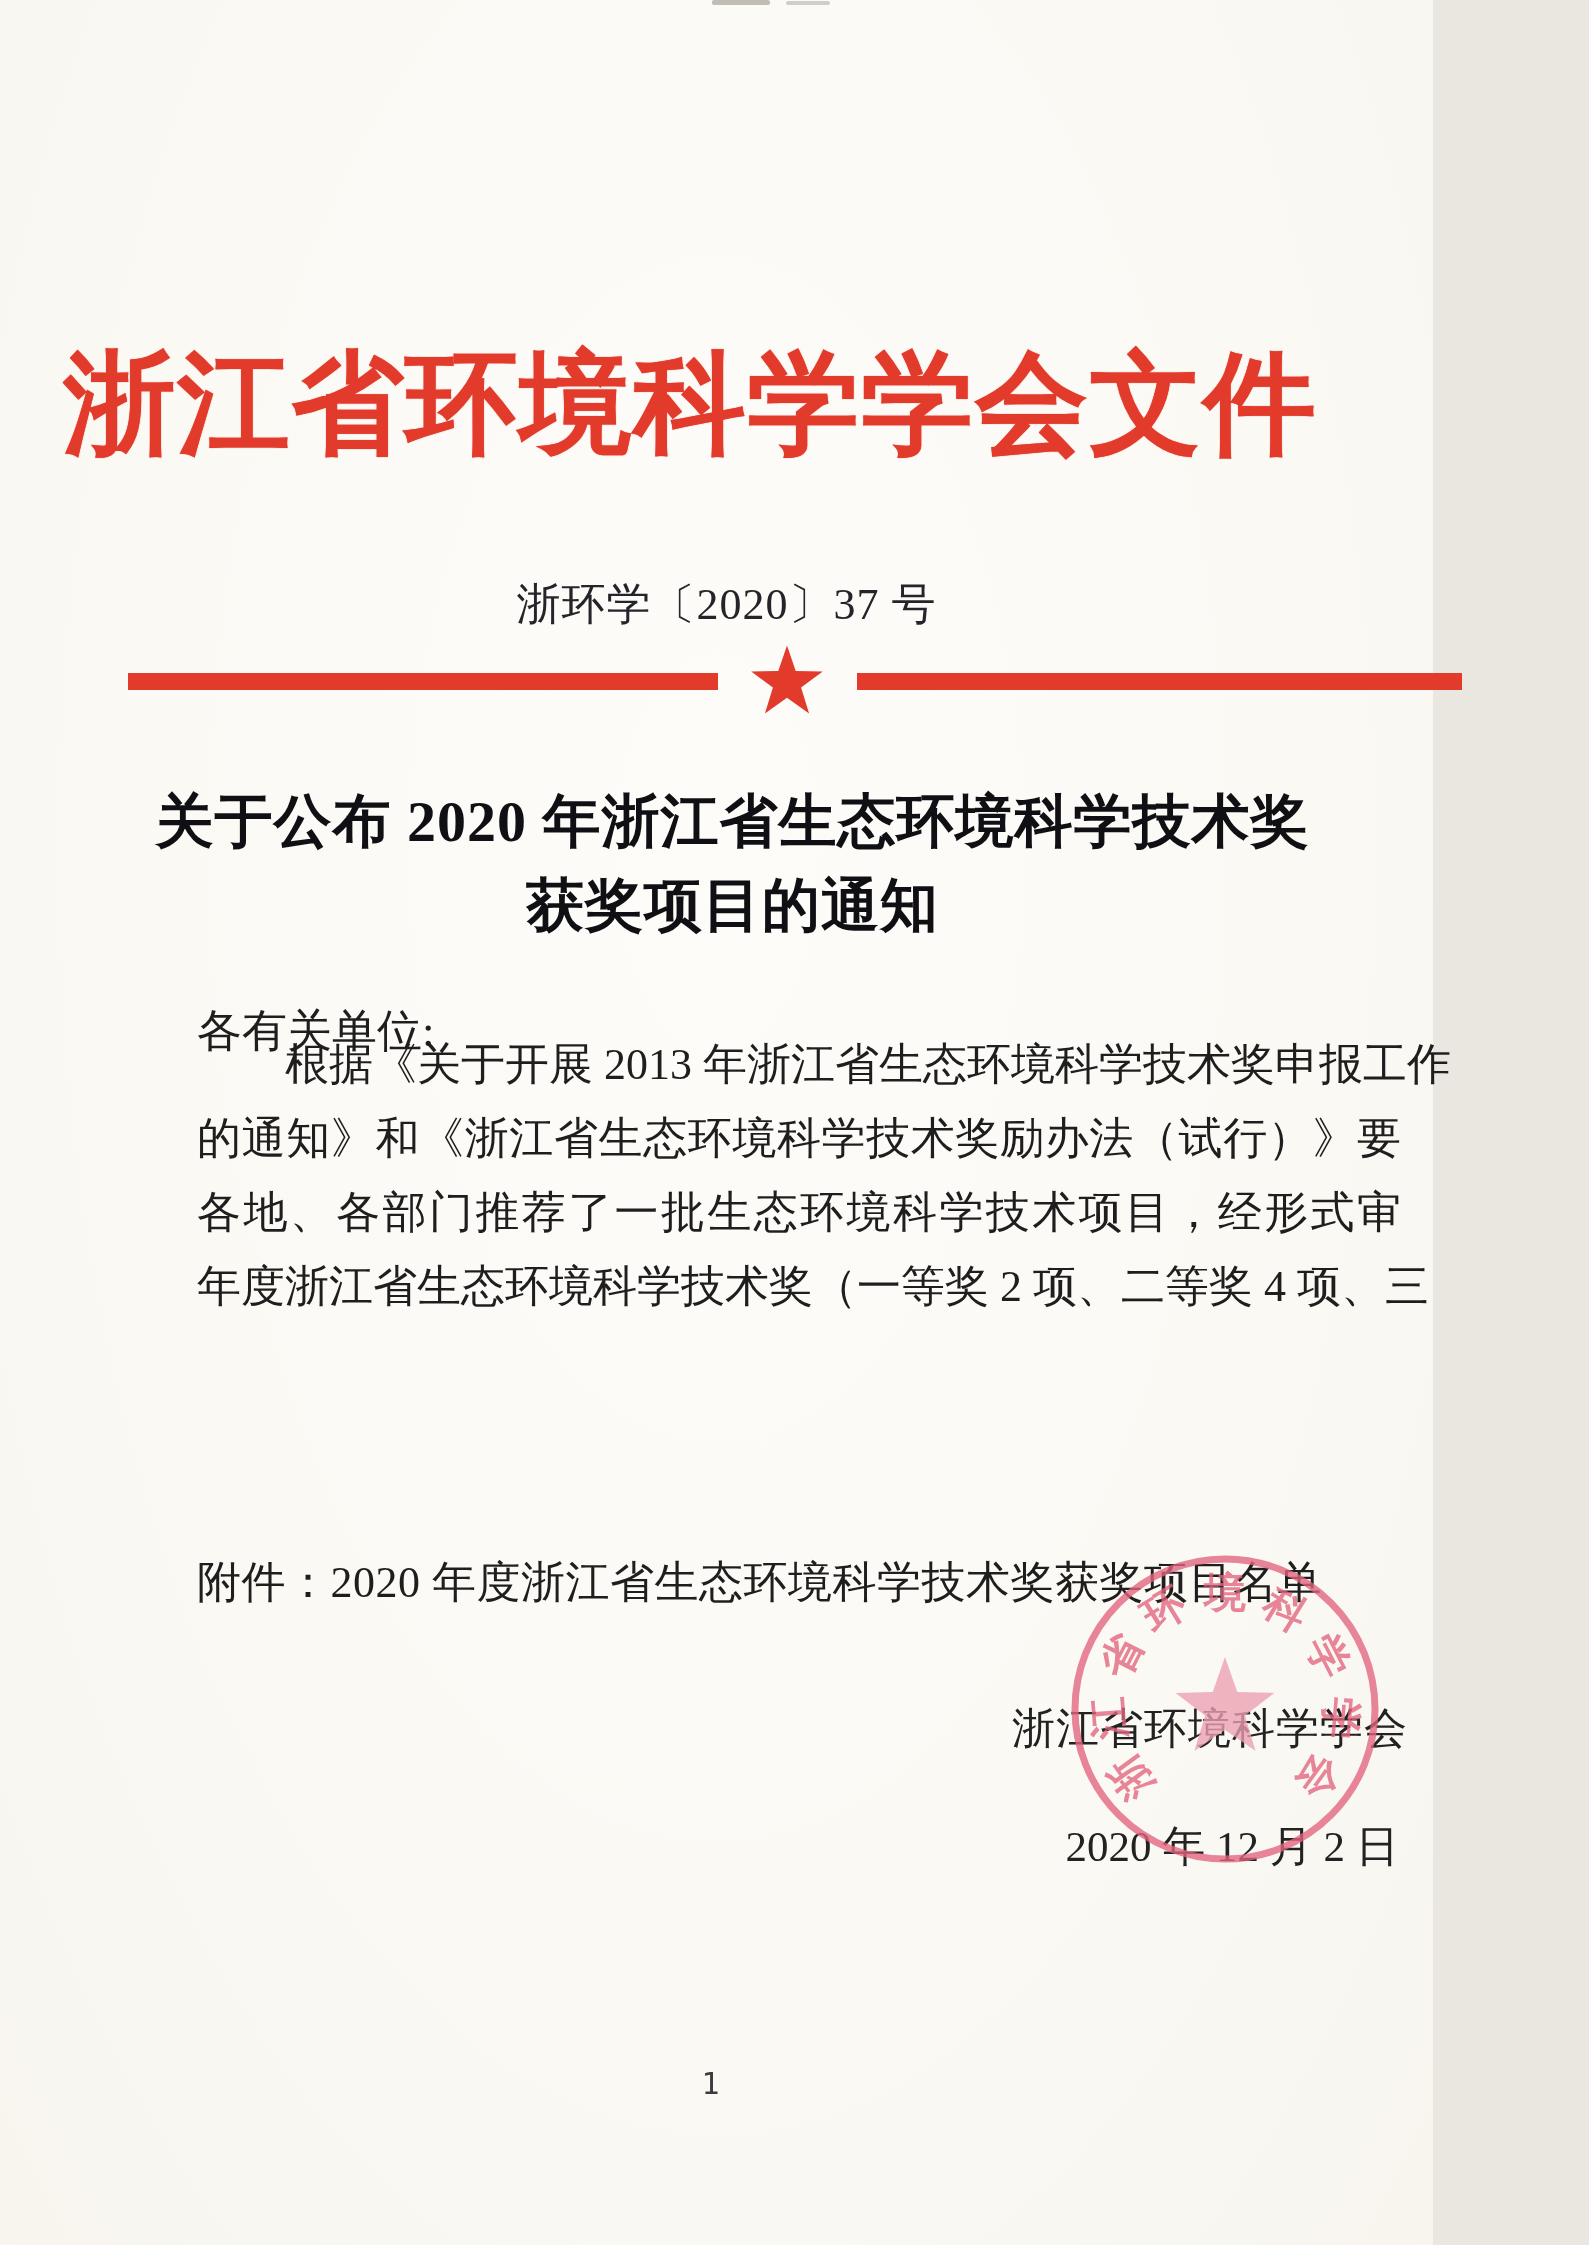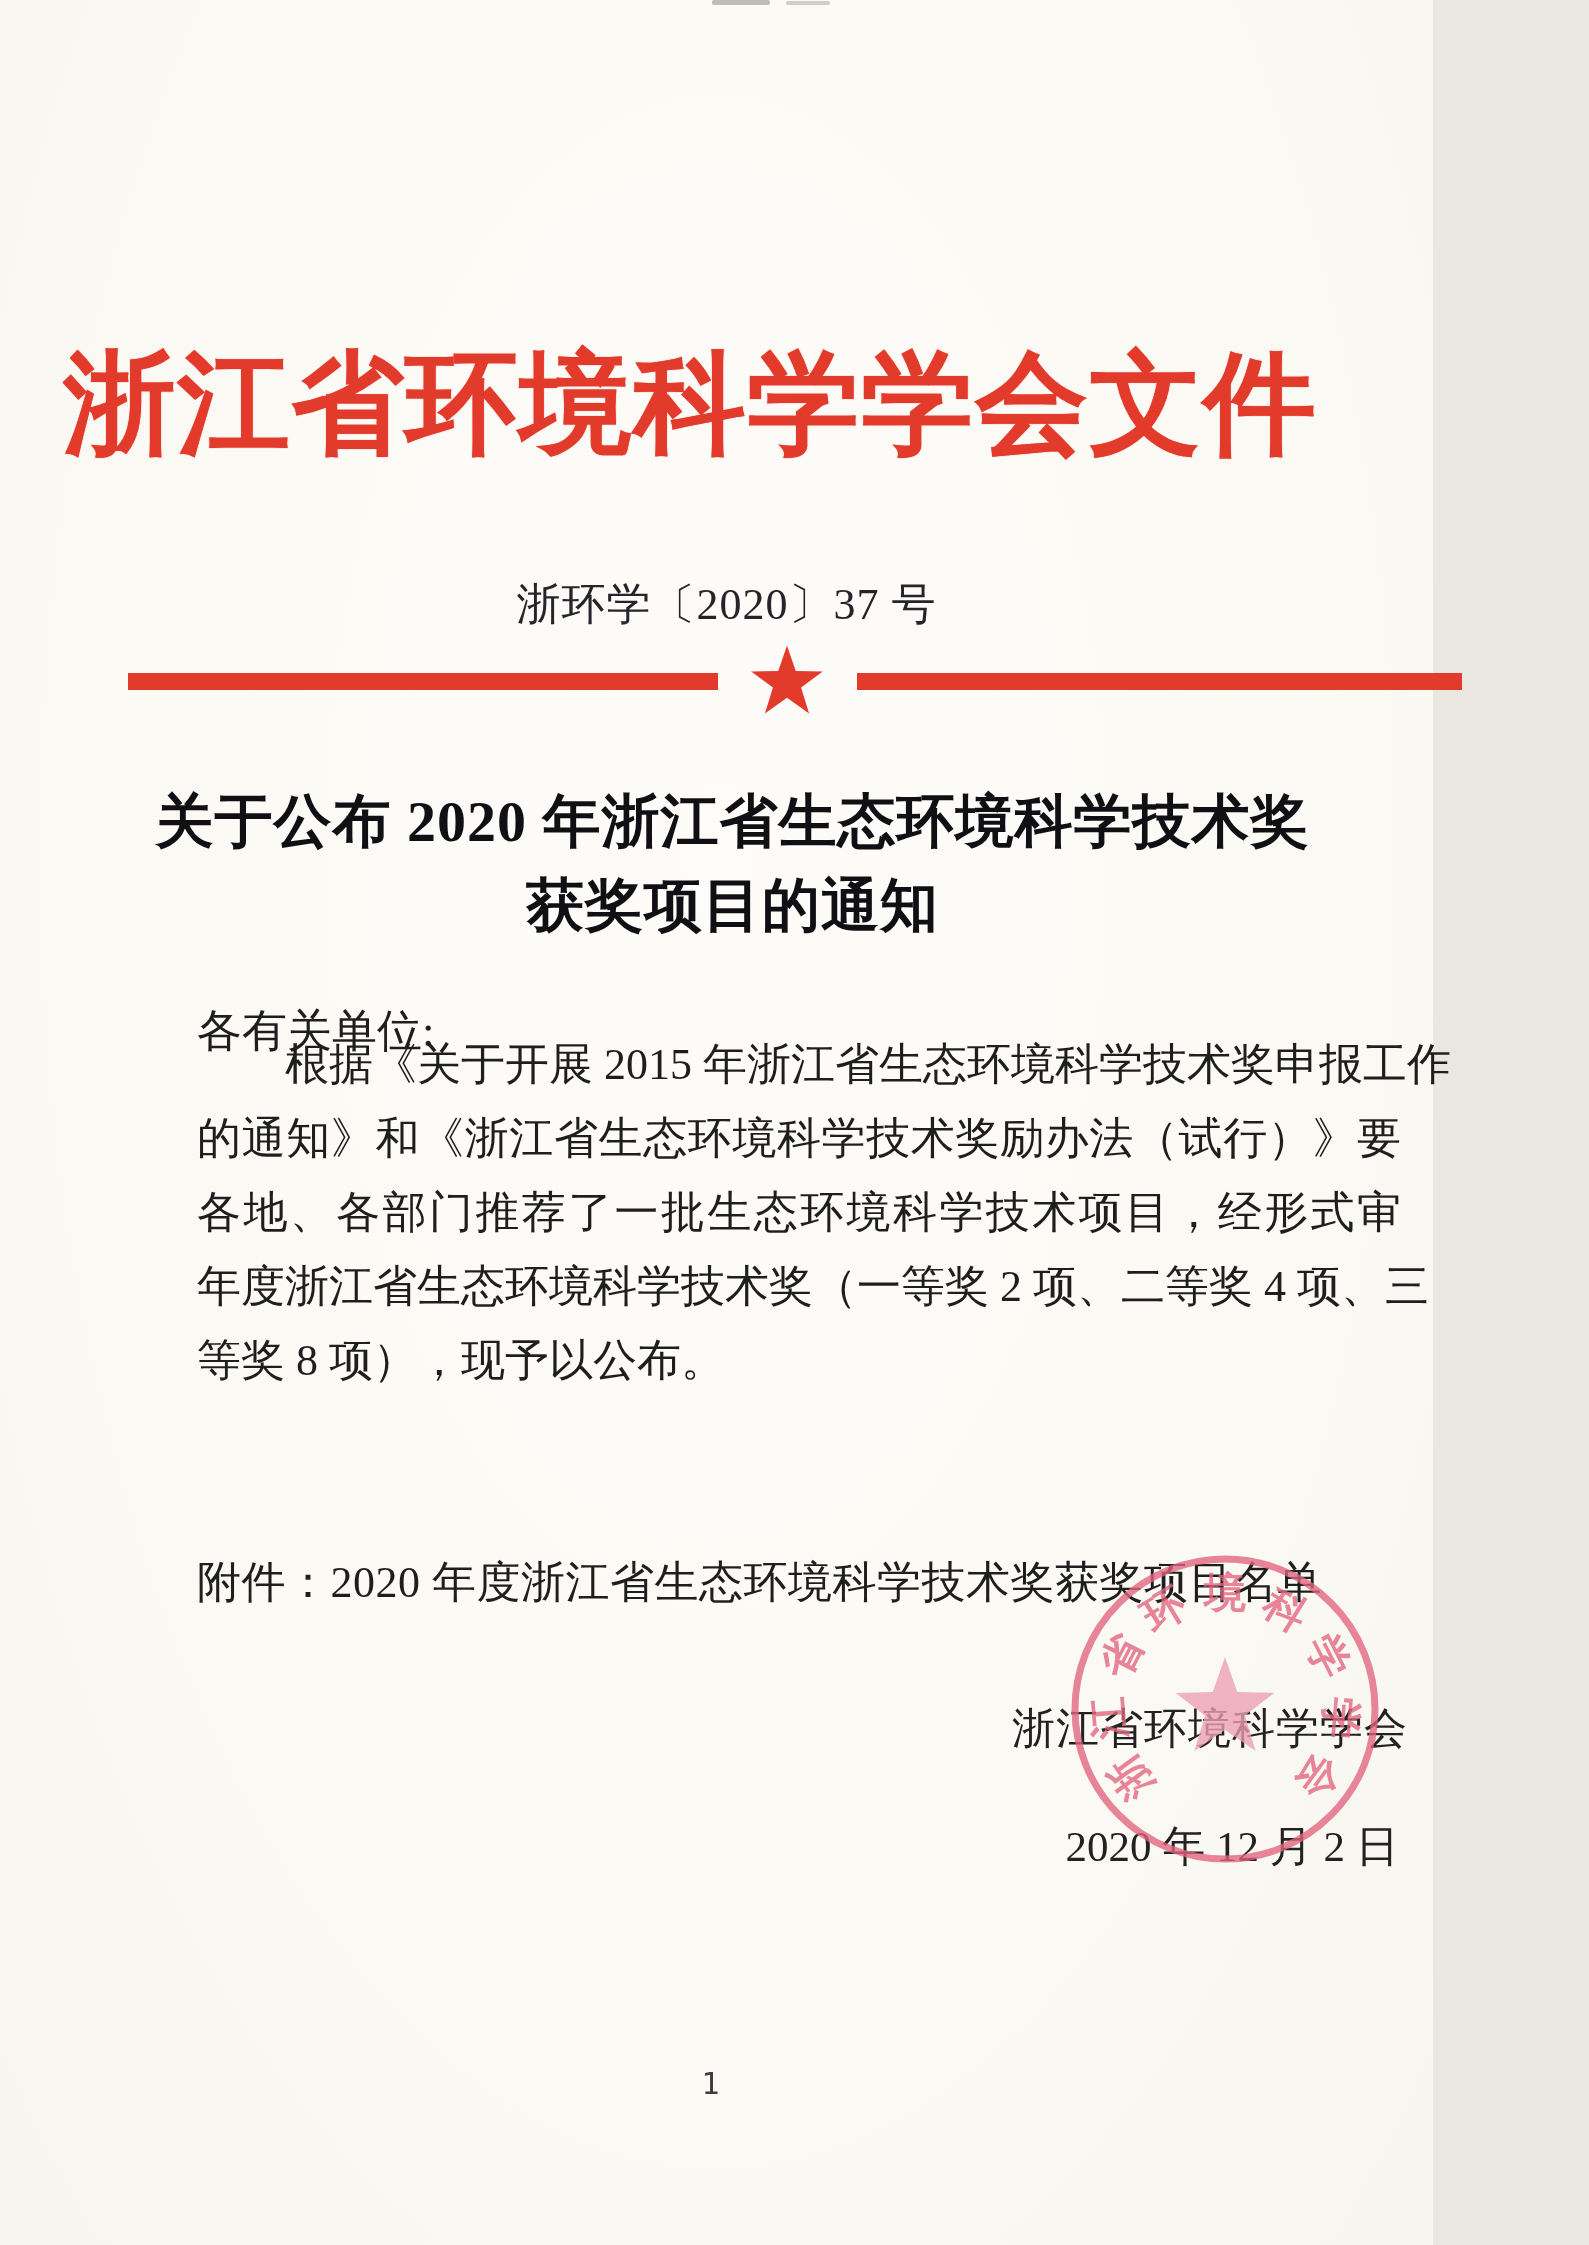--- a/index.html
+++ b/index.html
@@ -109,25 +109,24 @@
   </div>
 
   <div class="doc-title">
     <div>关于公布 2020 年浙江省生态环境科学技术奖</div>
     <div>获奖项目的通知</div>
   </div>
 
   <div class="salutation">各有关单位:</div>
 
   <div class="paragraph">
-    <div class="pline indent">根据《关于开展 2015 年浙江省生态环境科学技术奖申报工作</div>
+    <div class="pline indent">根据《关于开展 2013 年浙江省生态环境科学技术奖申报工作</div>
     <div class="pline fill">的通知》和《浙江省生态环境科学技术奖励办法（试行）》要求，</div>
     <div class="pline fill">各地、各部门推荐了一批生态环境科学技术项目，经形式审查、</div>
     <div class="pline">年度浙江省生态环境科学技术奖（一等奖 2 项、二等奖 4 项、三</div>
-    <div class="pline">等奖 8 项），现予以公布。</div>
   </div>
 
   <div class="attachment">附件：2020 年度浙江省生态环境科学技术奖获奖项目名单</div>
 
   <div class="sig-org">浙江省环境科学学会</div>
   <div class="sig-date">2020 年 12 月 2 日</div>
 
   <svg class="seal" viewBox="0 0 320 320">
     <circle cx="160" cy="160" r="150" fill="none" stroke="var(--seal,#e2647e)" stroke-width="7"></circle>
     <polygon points="160,108 172.3,143 209.4,143.9 180,166.5 190.6,202.1 160,181 129.4,202.1 140,166.5 110.6,143.9 147.7,143" fill="#eda0b2"></polygon>

